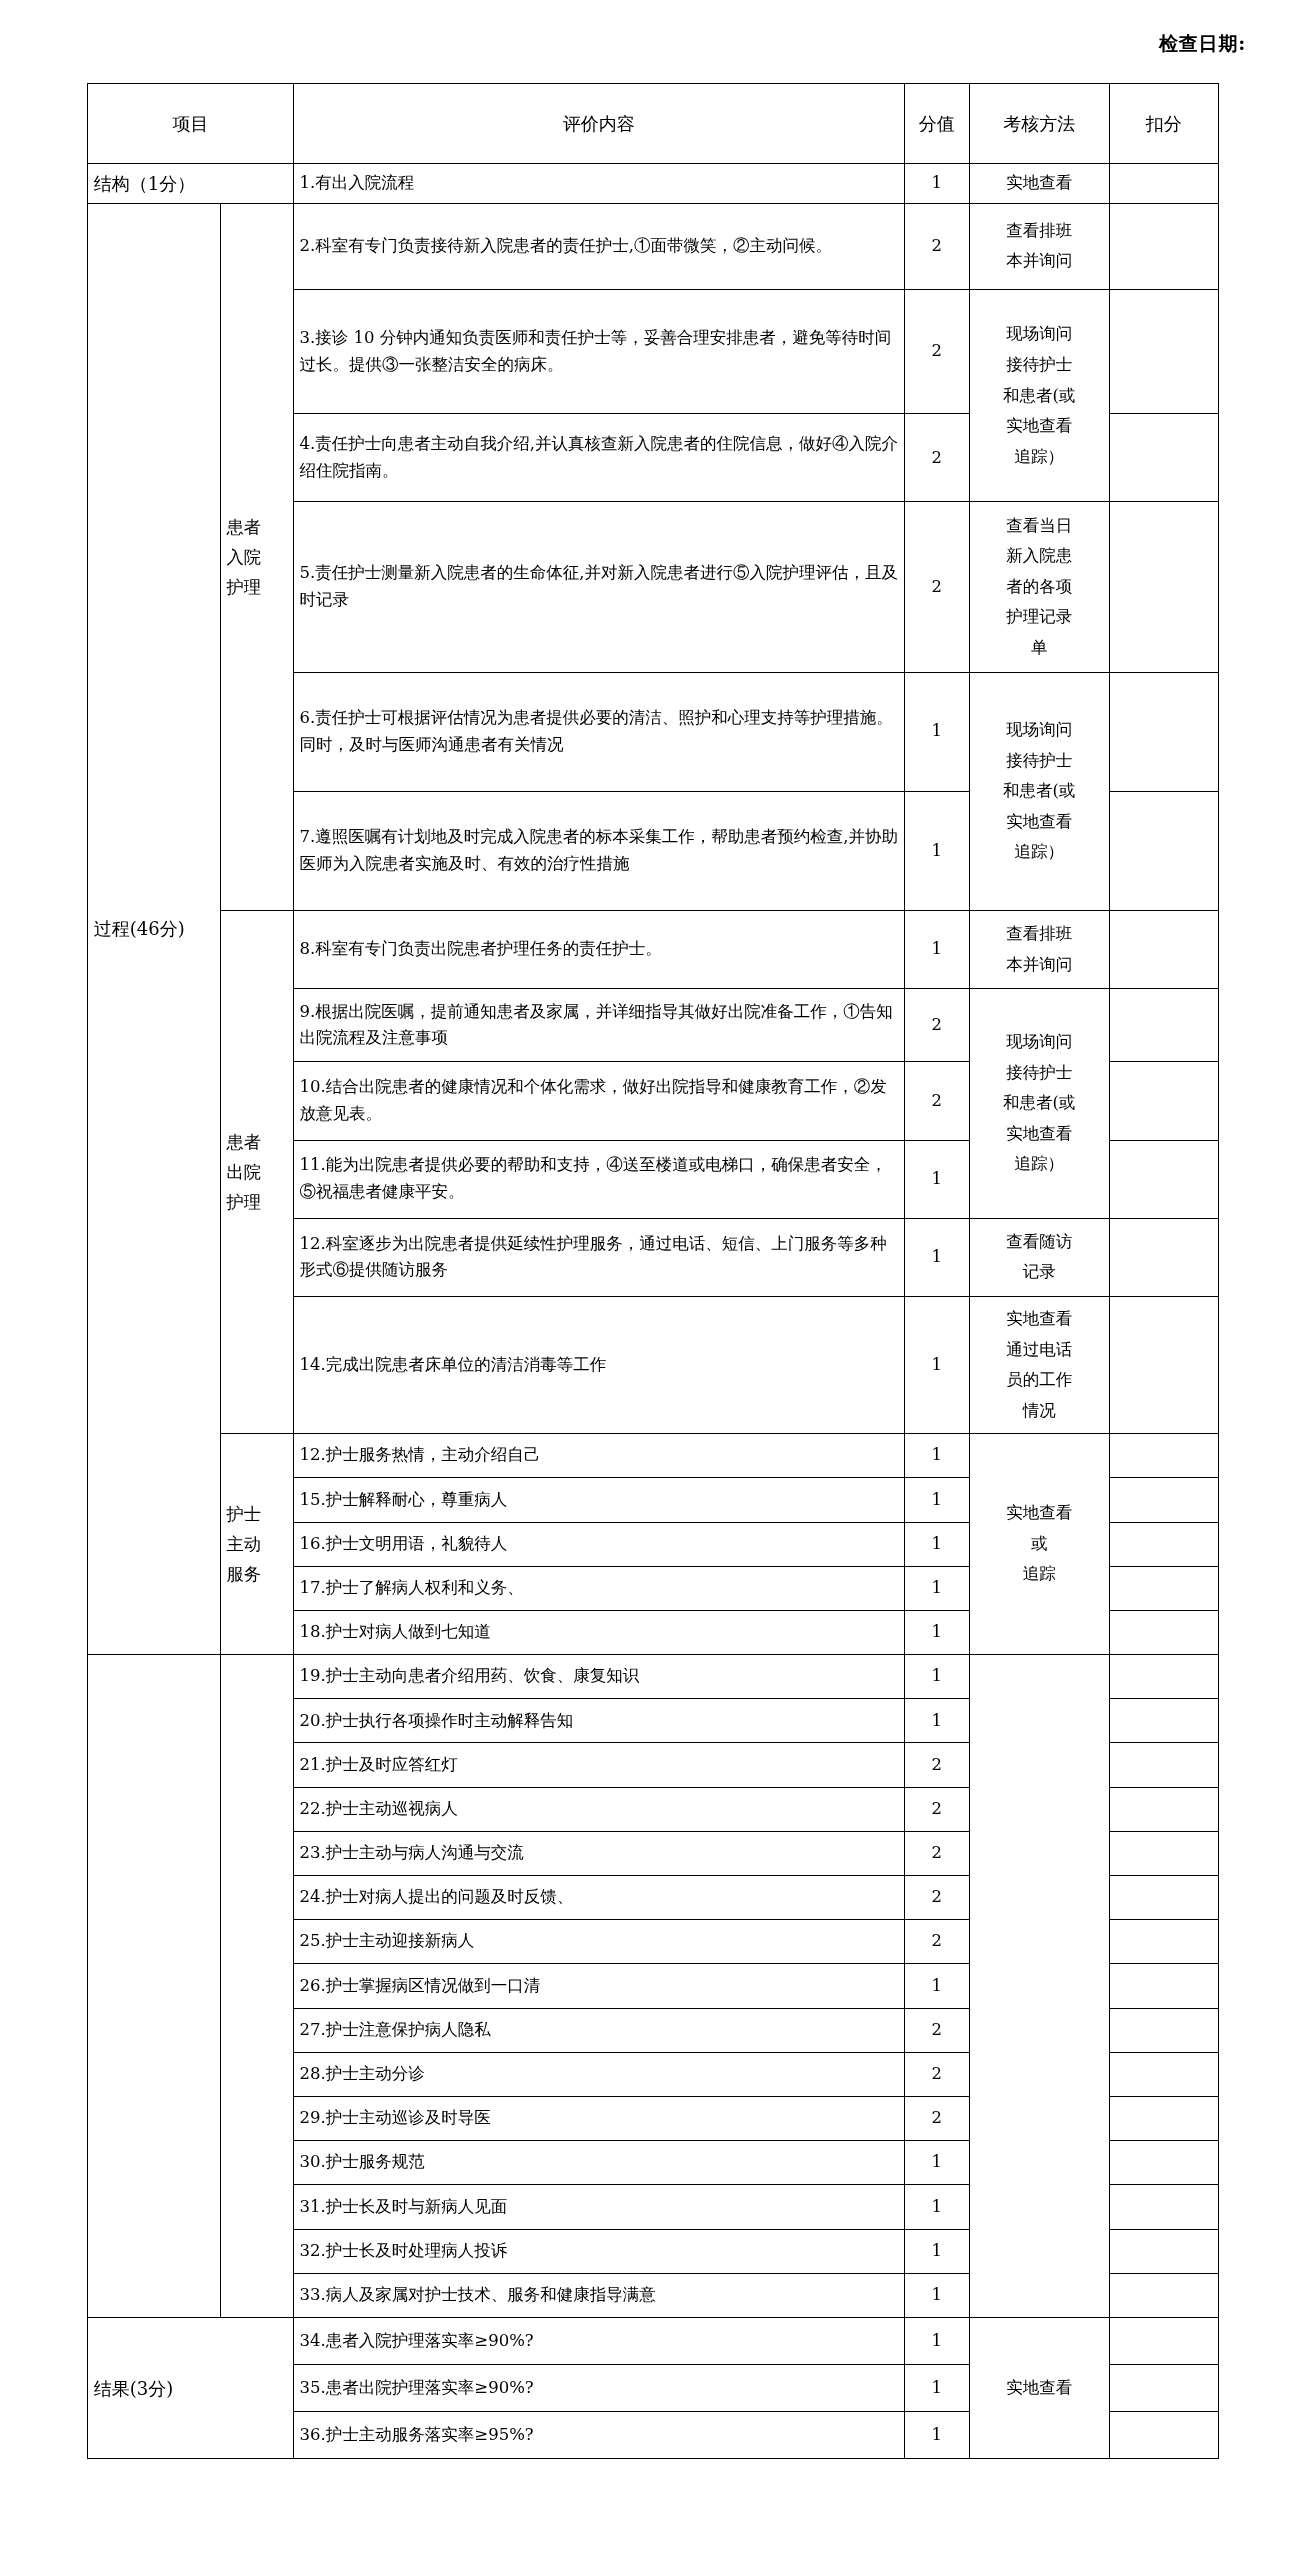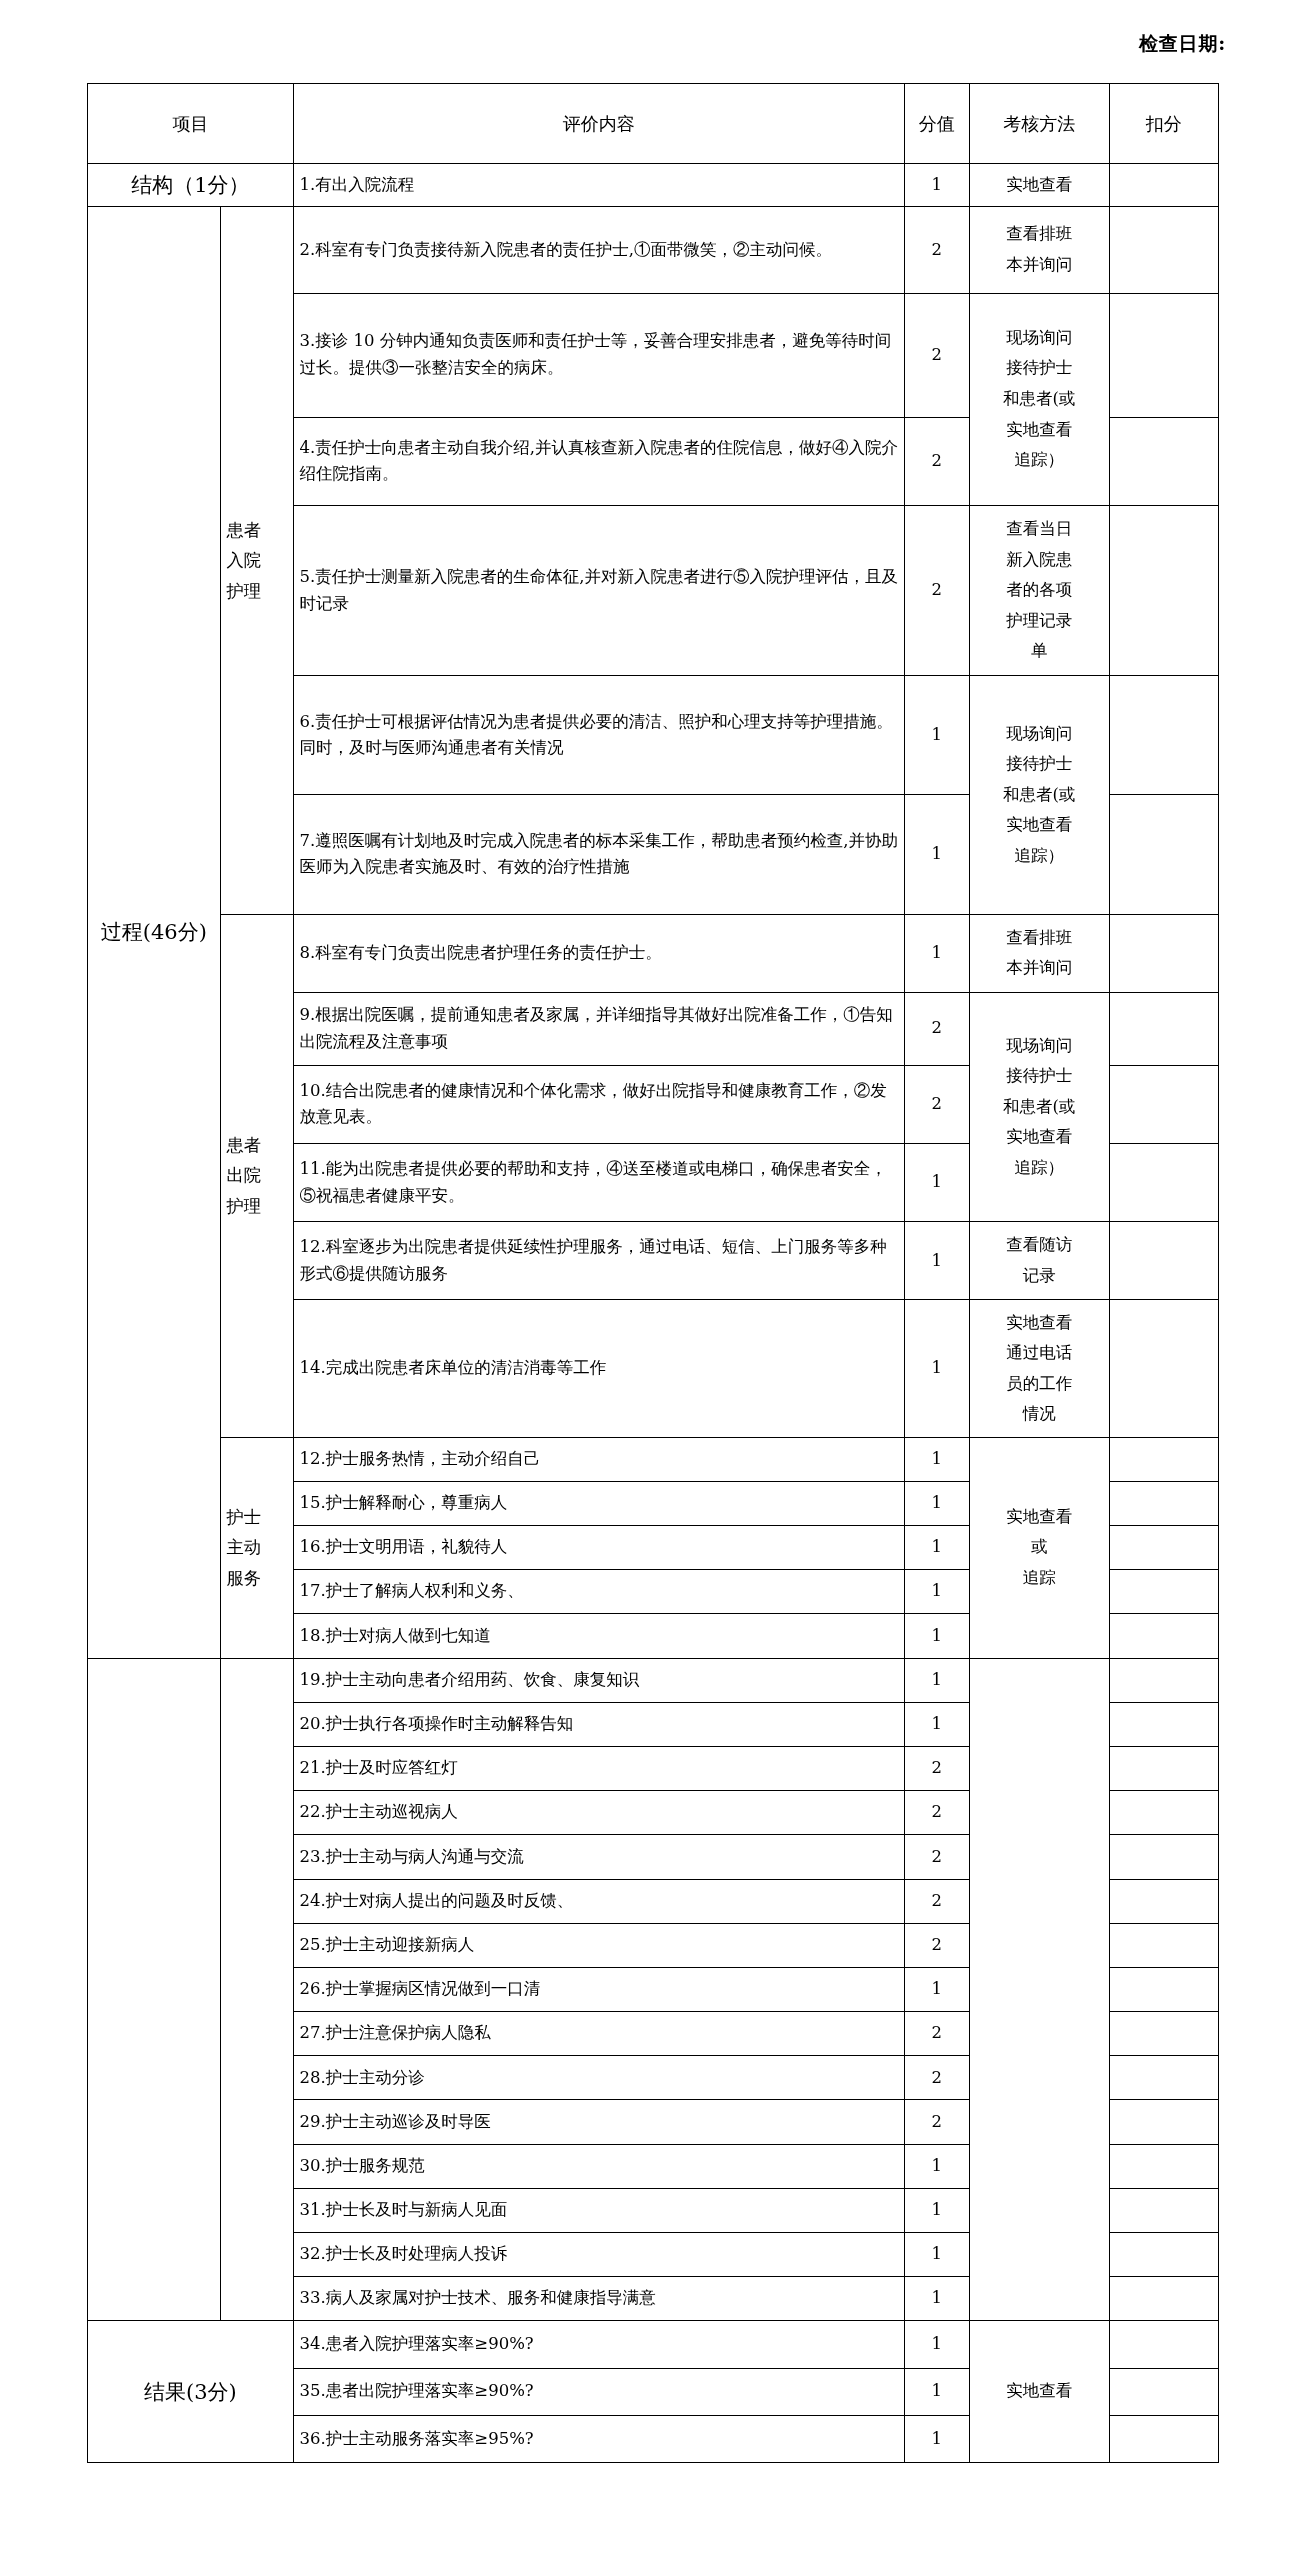--- a/index.html
+++ b/index.html
@@ -15,21 +15,21 @@
     text-align:center;
     font-size:25.5px;
     font-weight:bold;
     letter-spacing:0.8px;
     margin:0;
     padding-top:92px;
     font-family:"DejaVu Serif","Liberation Serif",serif;
   }
   .date-row {
     text-align:right;
-    padding-right:80px;
+    padding-right:60px;
     padding-top:31px;
     font-size:19px;
     font-weight:bold;
     letter-spacing:0.8px;
   }
 
   .table-wrap { padding:26px 0 0 0; display:flex; justify-content:center; }
 
   table.eval {
     border-collapse:collapse;
@@ -51,21 +51,21 @@
   tr.heavy-top td { border-top:1.6px solid #000; }
   tr.heavy-bot td { border-bottom:1.6px solid #000; }
 
   col.c-item    { width:125px; }
   col.c-sub     { width:69px; }
   col.c-content { width:576px; }
   col.c-score   { width:61px; }
   col.c-method  { width:132px; }
   col.c-deduct  { width:103px; }
 
-  td.item-cell { text-align:center; vertical-align:middle; font-size:21px; }
+  td.item-cell { text-align:left; vertical-align:middle; font-size:18px; }
   td.sub-cell  { vertical-align:middle; font-size:17.3px; line-height:1.75; }
   td.content-cell { text-align:left; vertical-align:middle; }
   td.score-cell   { text-align:center; vertical-align:middle; }
   td.method-cell  { text-align:center; vertical-align:middle; line-height:1.85;margin-left:35px; }
   td.deduct-cell  { }
 
   .vtext { display:inline-block; }
 </style>
 </head>
 <body>

